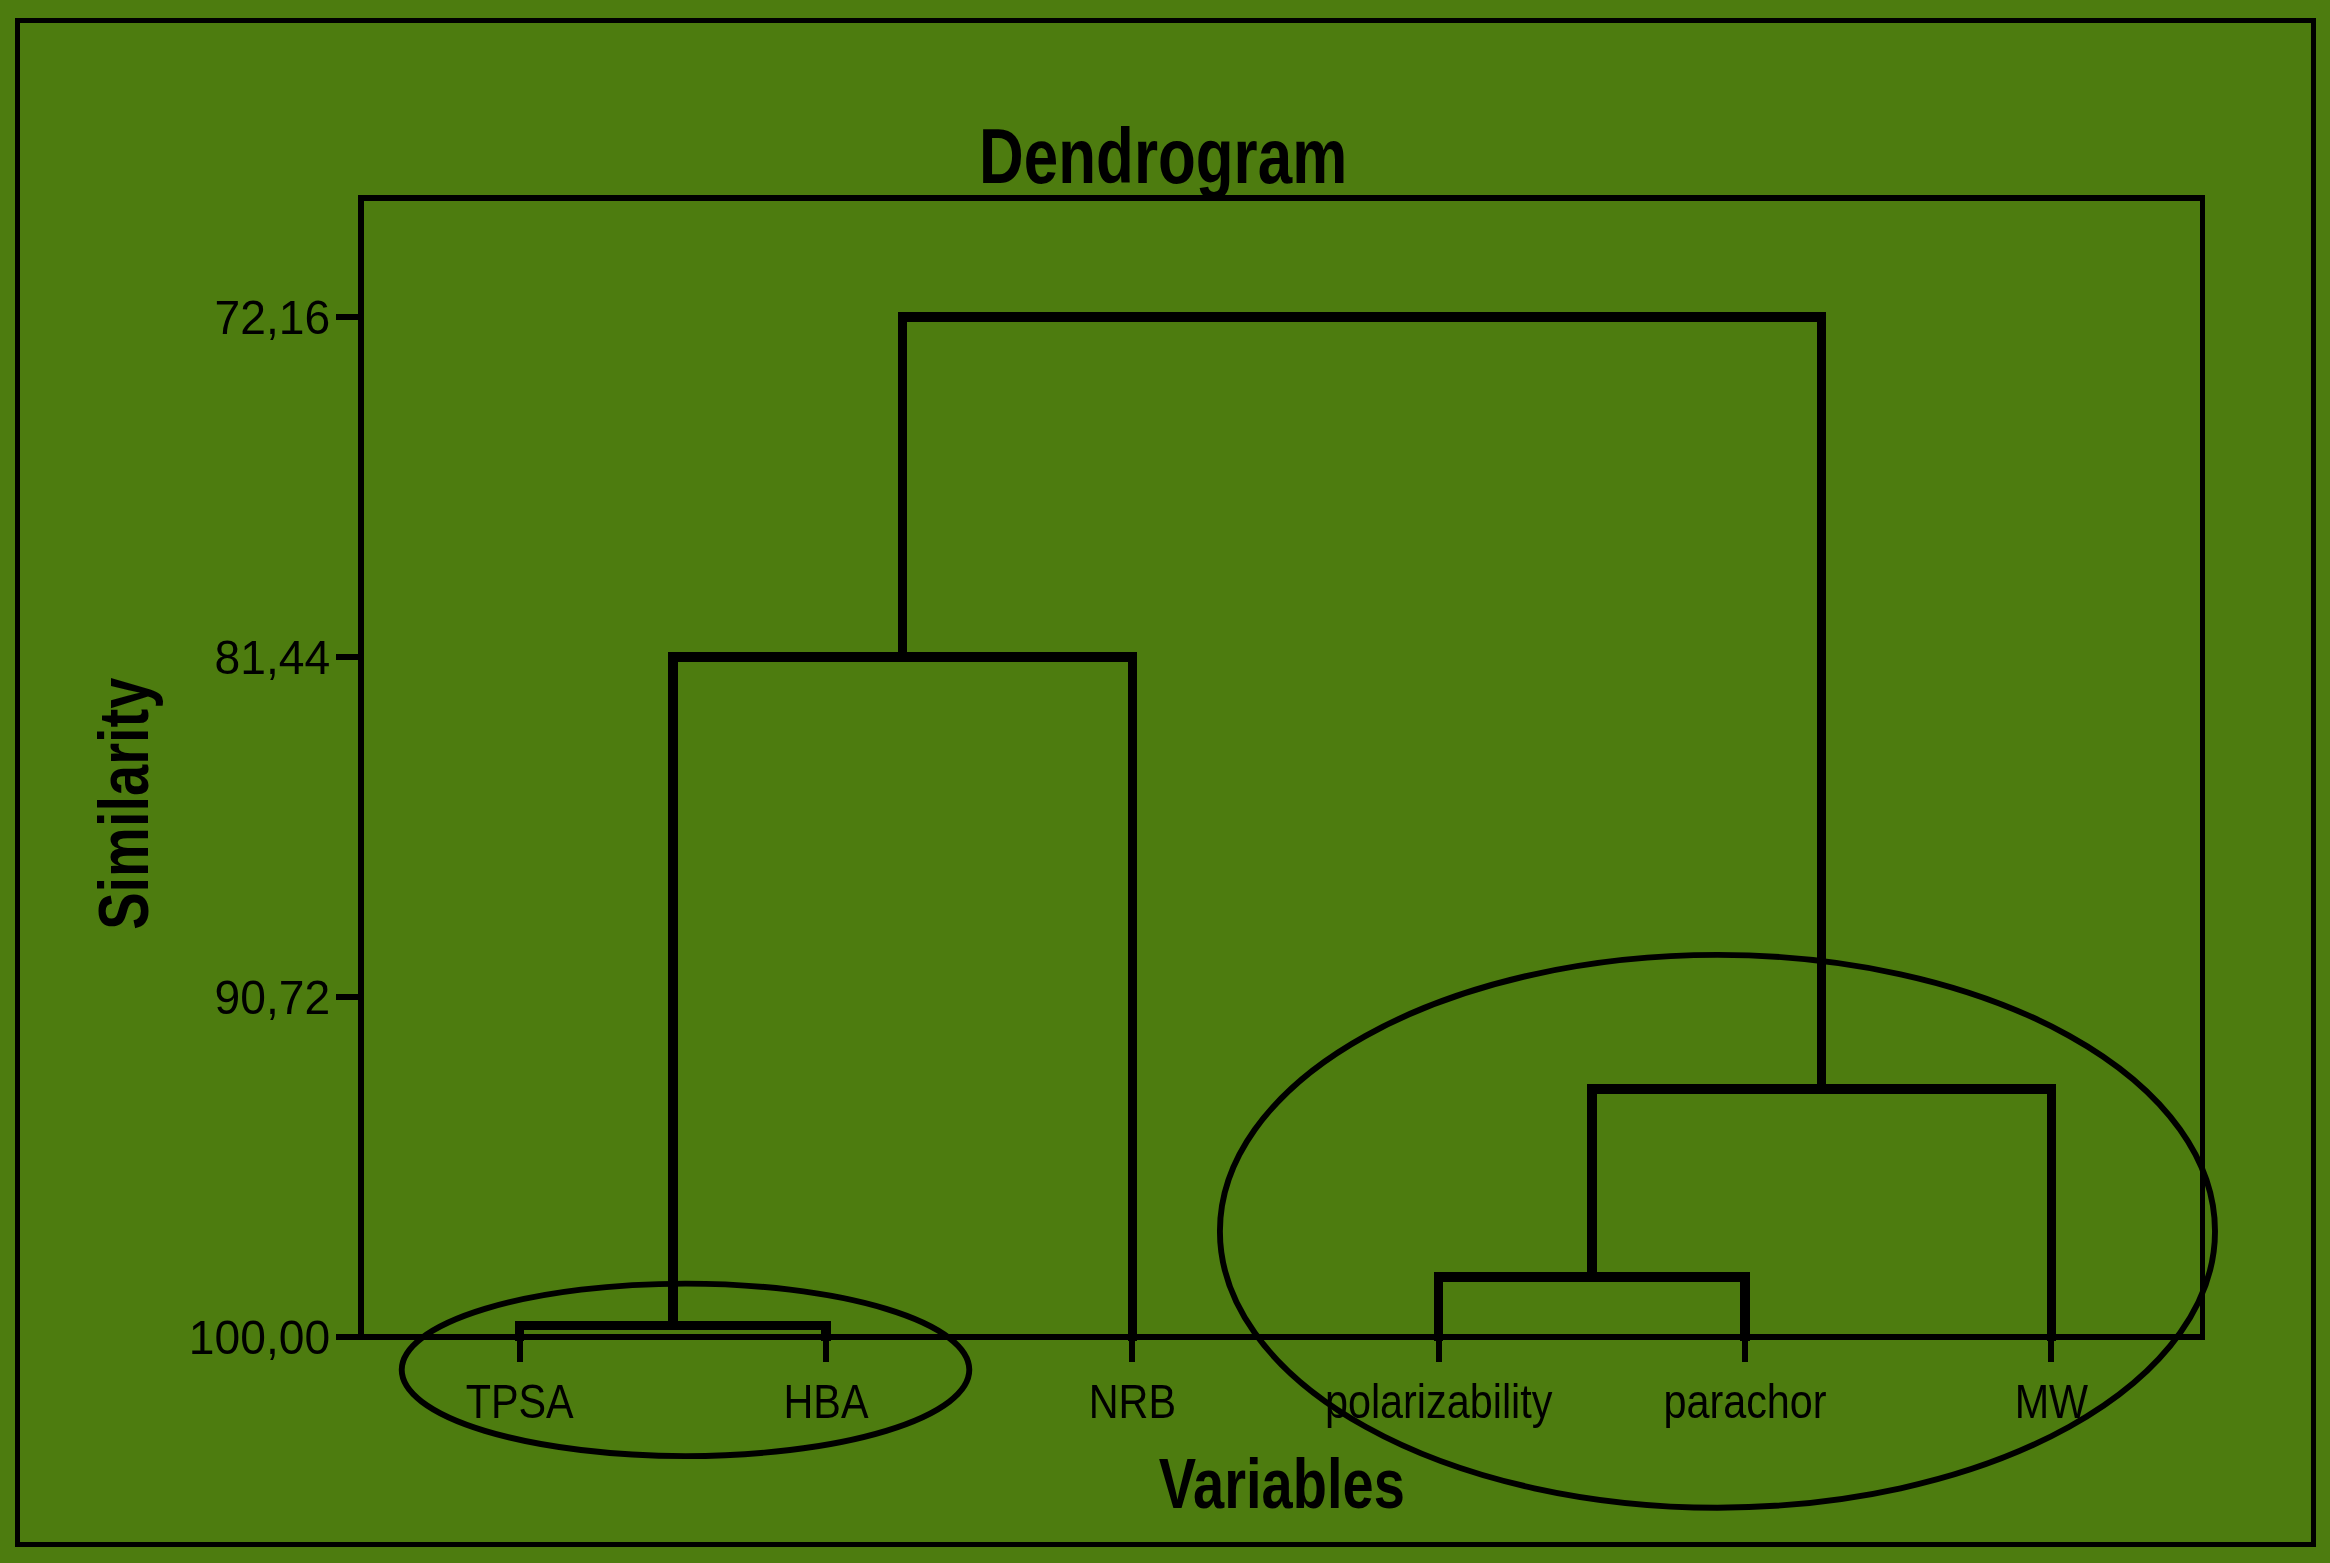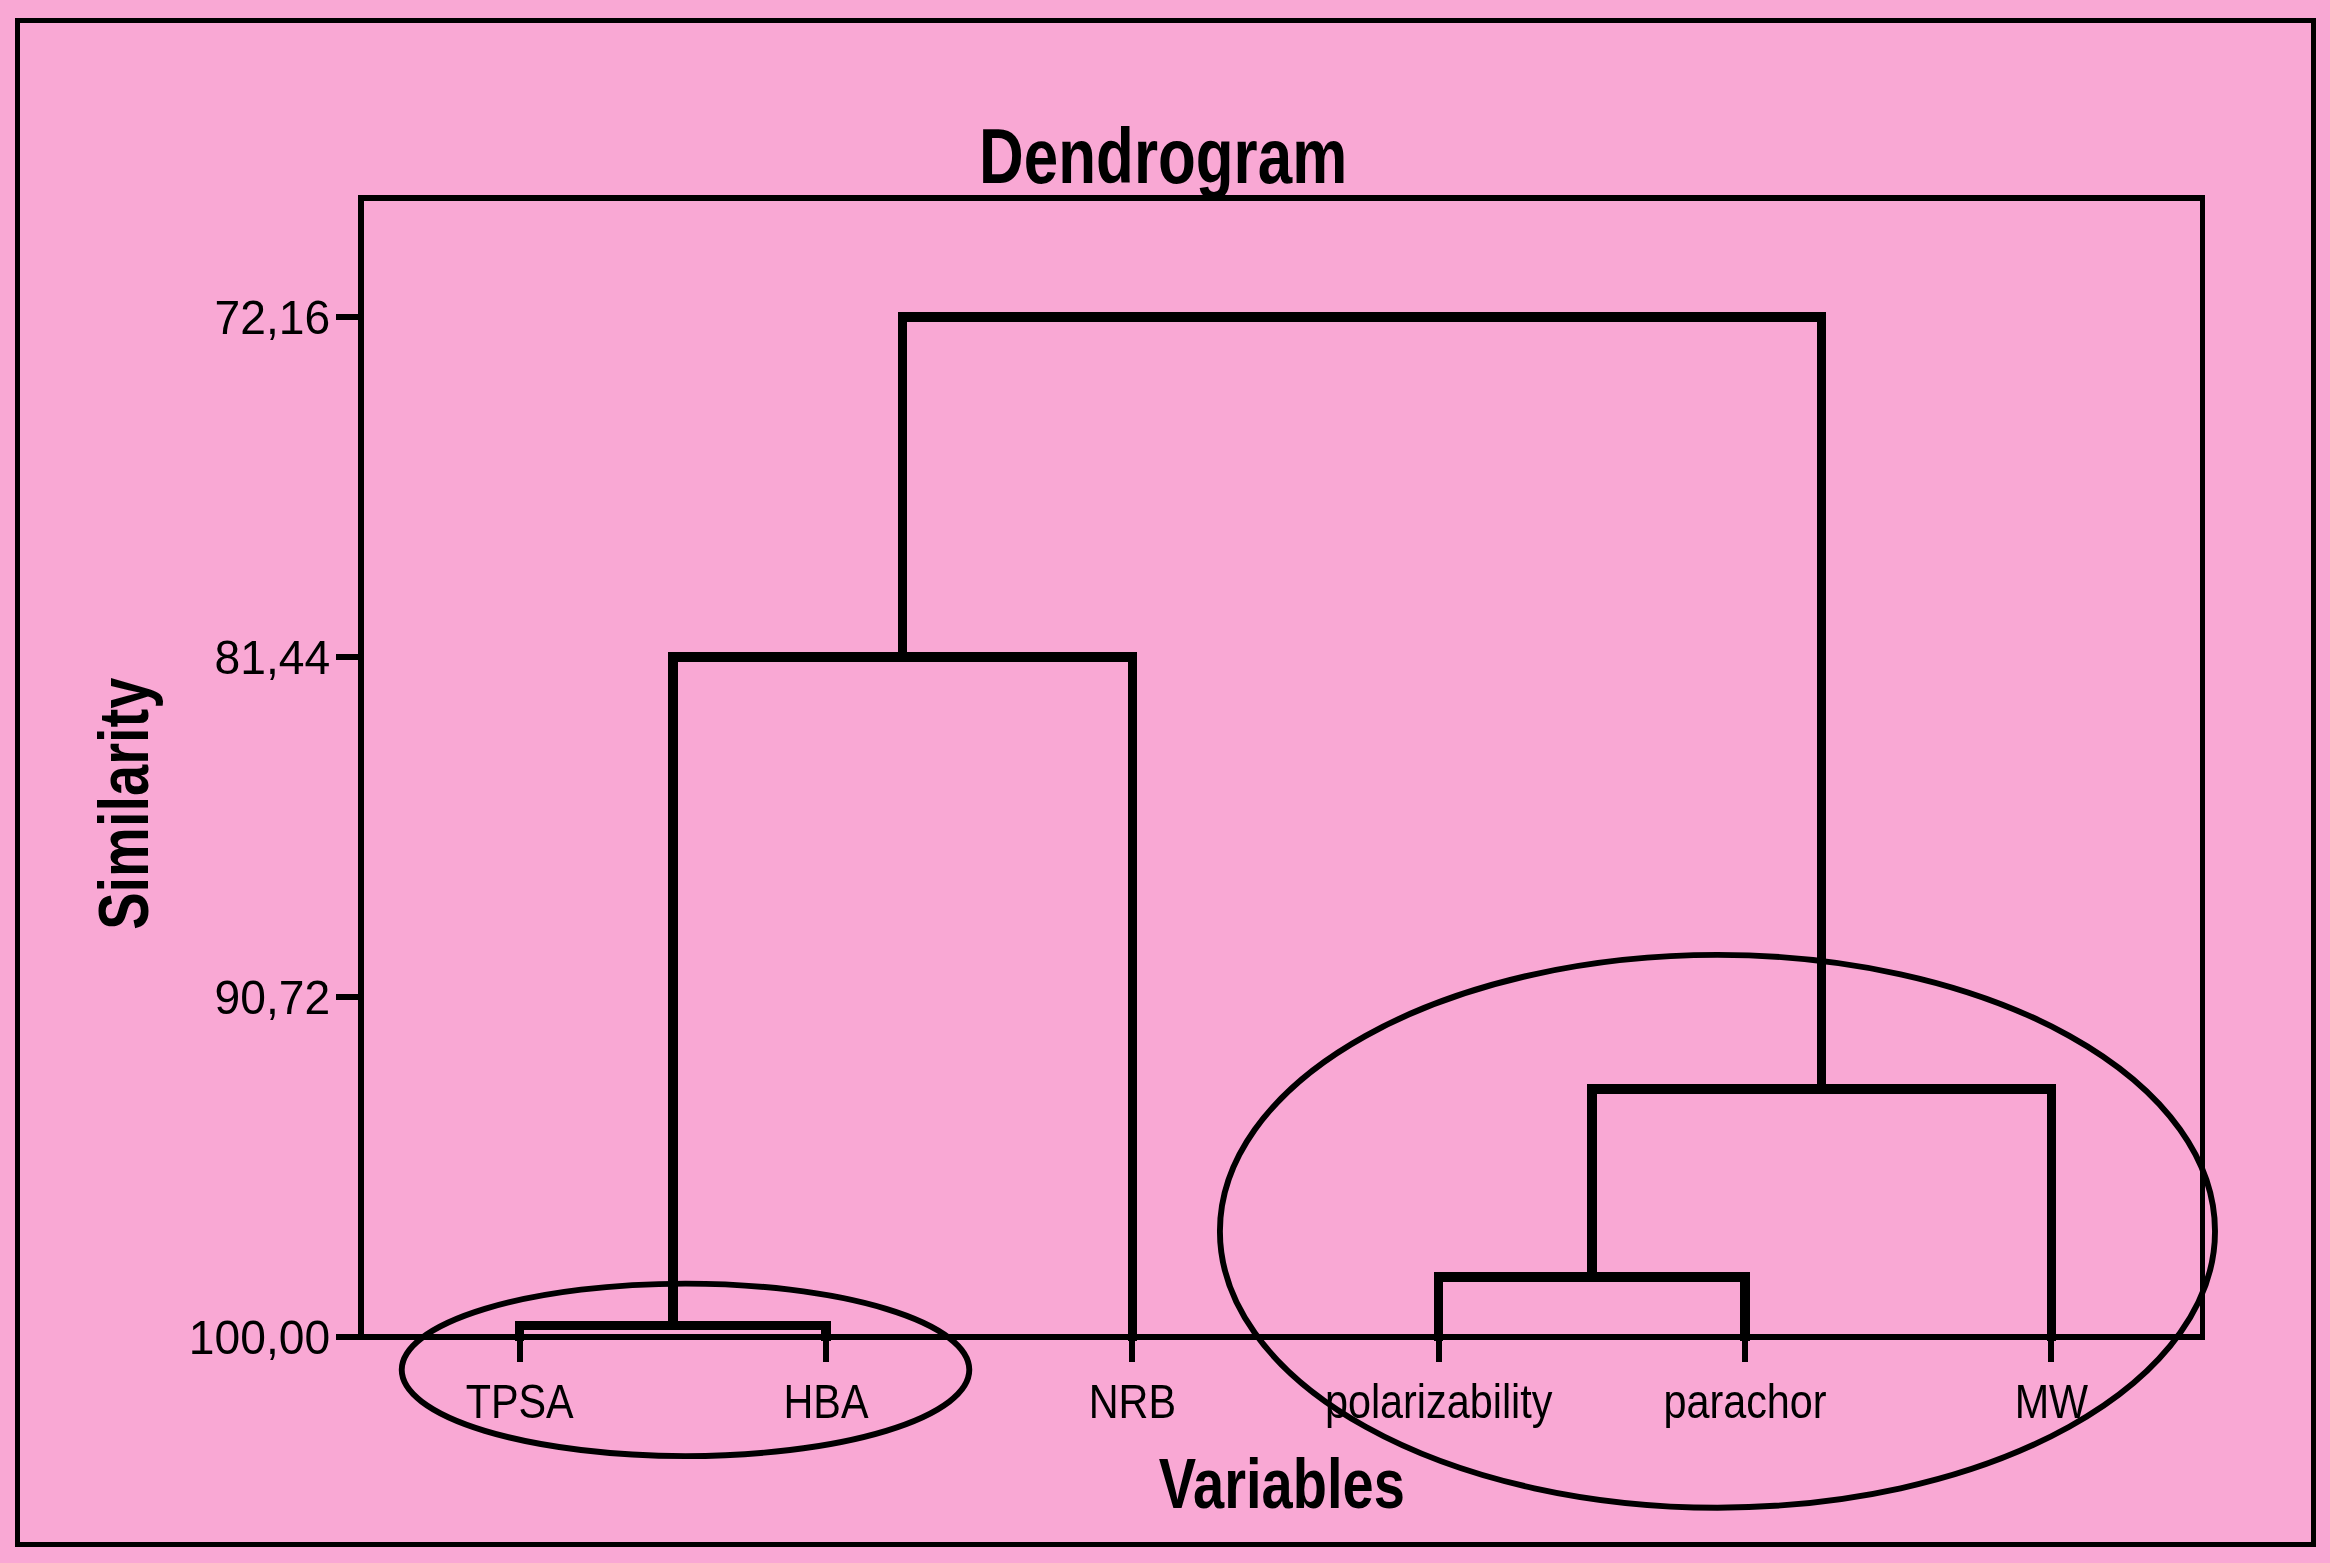--- a/index.html
+++ b/index.html
@@ -4,21 +4,21 @@
 <style>
   html, body {
     margin: 0; padding: 0;
     background: #ffffff;
     font-family: "Liberation Sans", sans-serif;
   }
   #figure {
     position: relative;
     width: 2330px;
     height: 1564px;
-    background: #f9a8d4;
+    background: #4d7c0f;
     overflow: hidden;
   }
   #outer-border {
     position: absolute;
     left: 14.7px; top: 17.7px;
     width: 2301px; height: 1529px;
     border: 5.2px solid #000;
     box-sizing: border-box;
   }
   #plot-svg {

